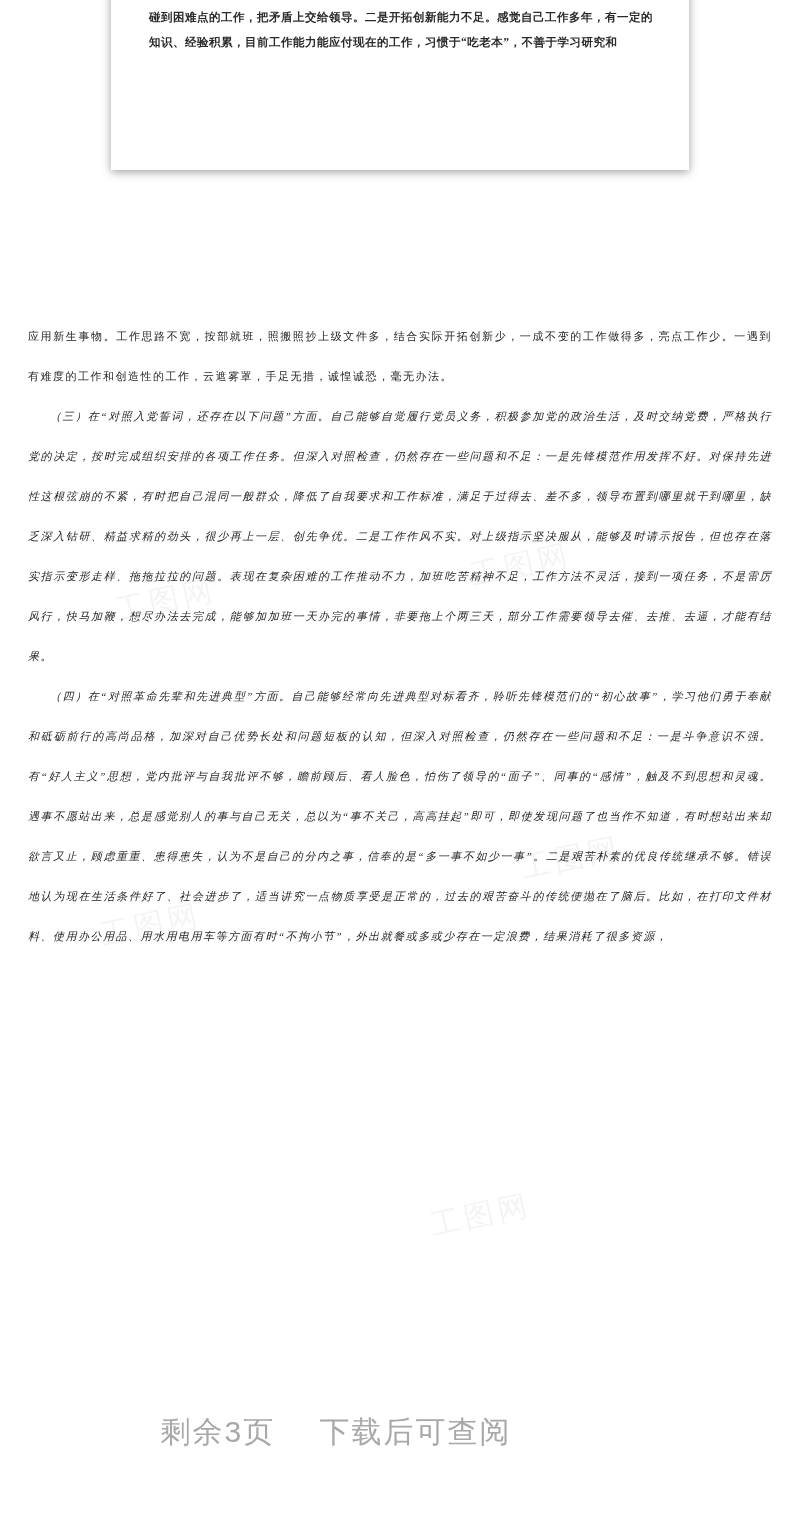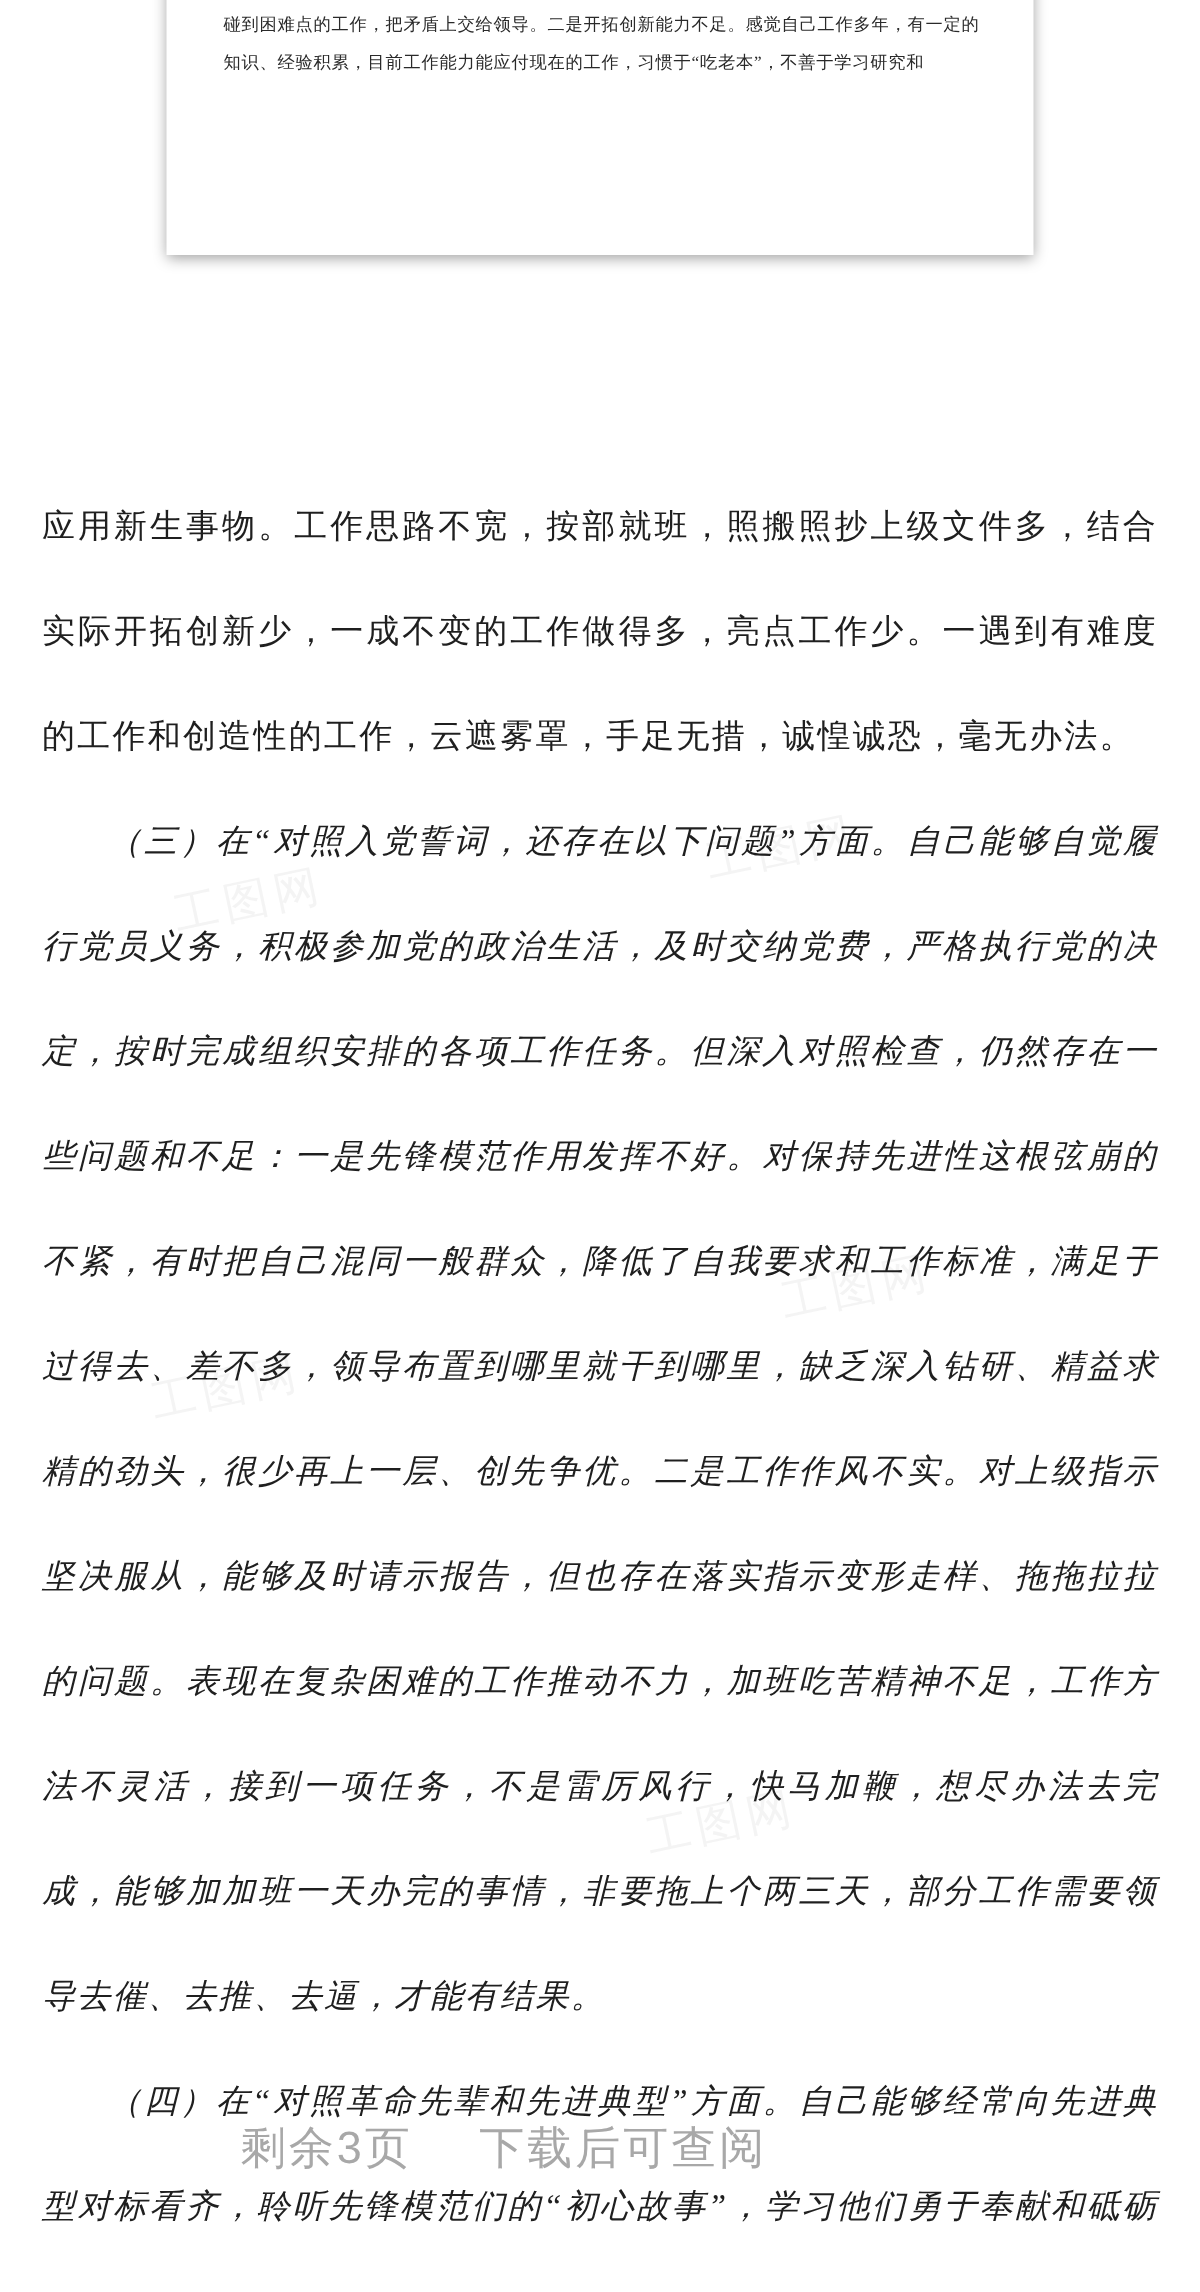--- a/index.html
+++ b/index.html
@@ -20,36 +20,36 @@
     left: 111px;
     width: 578px;
     height: 350px;
     padding: 185px 36px 0 38px;
     background: #ffffff;
     box-shadow: 0 2px 9px rgba(0,0,0,0.38);
   }
   .prev-text {
     font-size: 11.5px;
     line-height: 25px;
-    font-weight: 400;
+    font-weight: 700;
     color: #2a2a2a;
     text-align: justify;
     letter-spacing: 0.5px;
   }
   
   .body-text {
     position: absolute;
     top: 316px;
     left: 28px;
     width: 744px;
     color: #1f1f1f;
   }
   .para {
-    font-size: 22px;
-    line-height: 70px;
+    font-size: 11px;
+    line-height: 40px;
     text-align: justify;
     letter-spacing: 1.5px;
   }
   .para.indent { text-indent: 2em; font-style: italic; }
   
   .footer {
     position: absolute;
     top: 1412px;
     left: 0;
     width: 672px;

